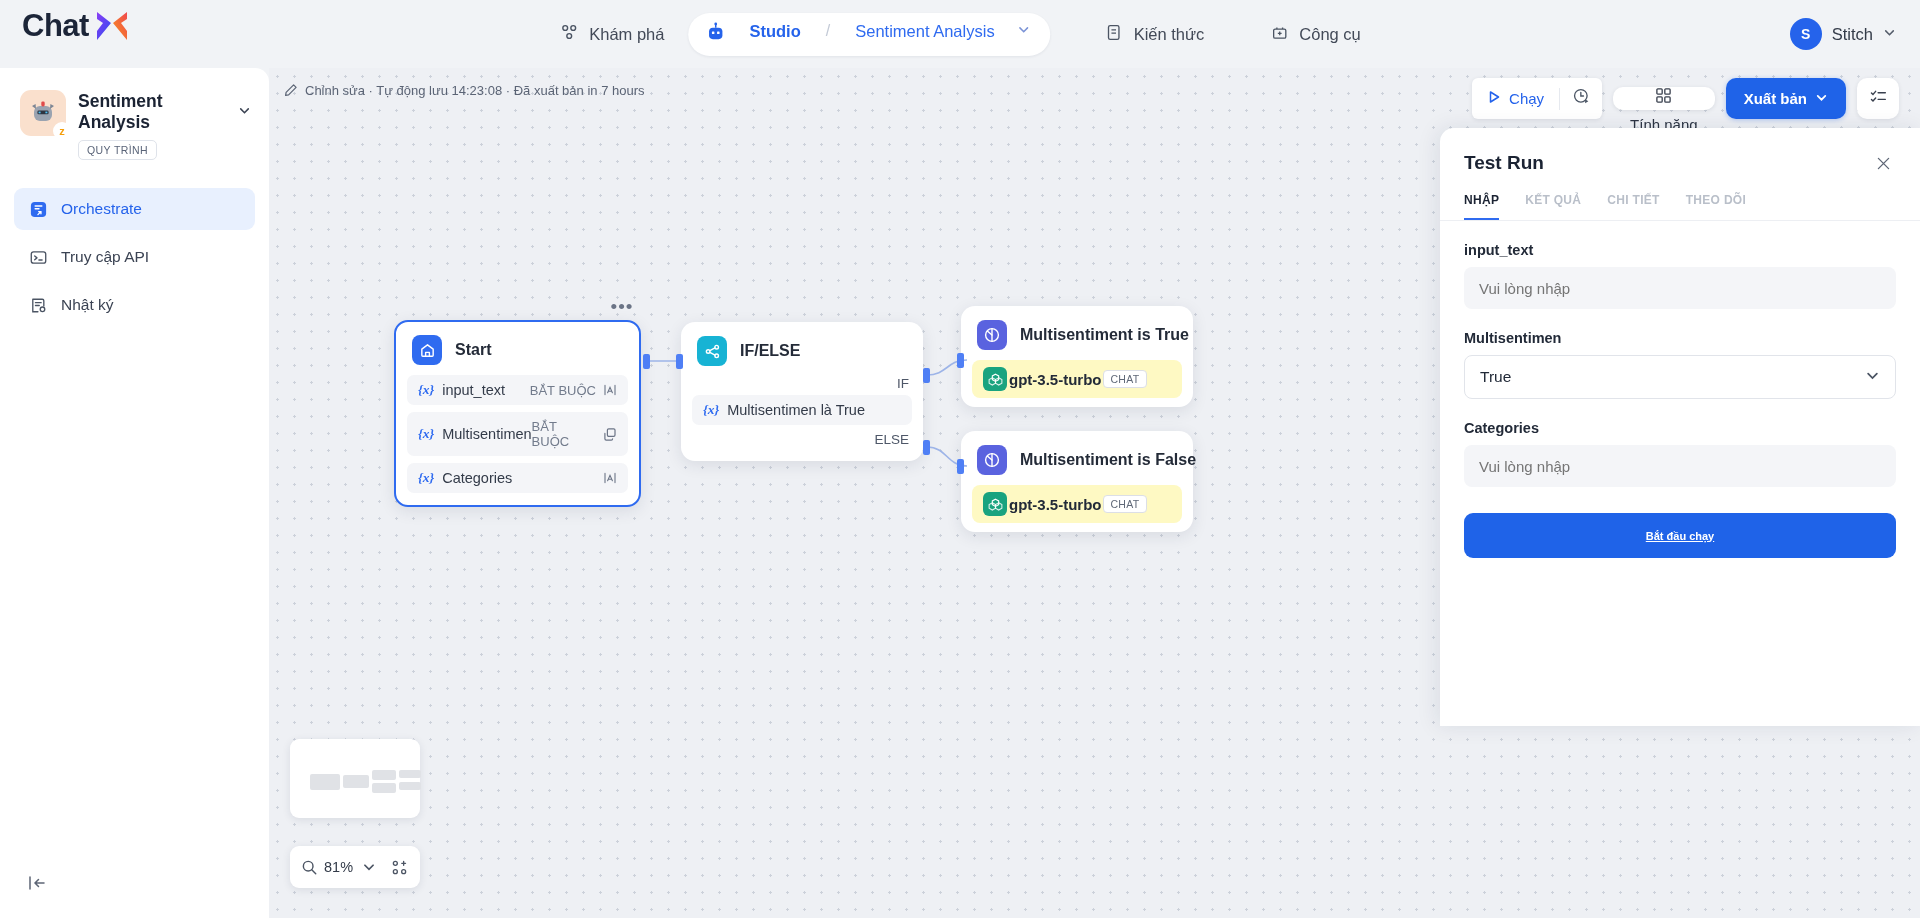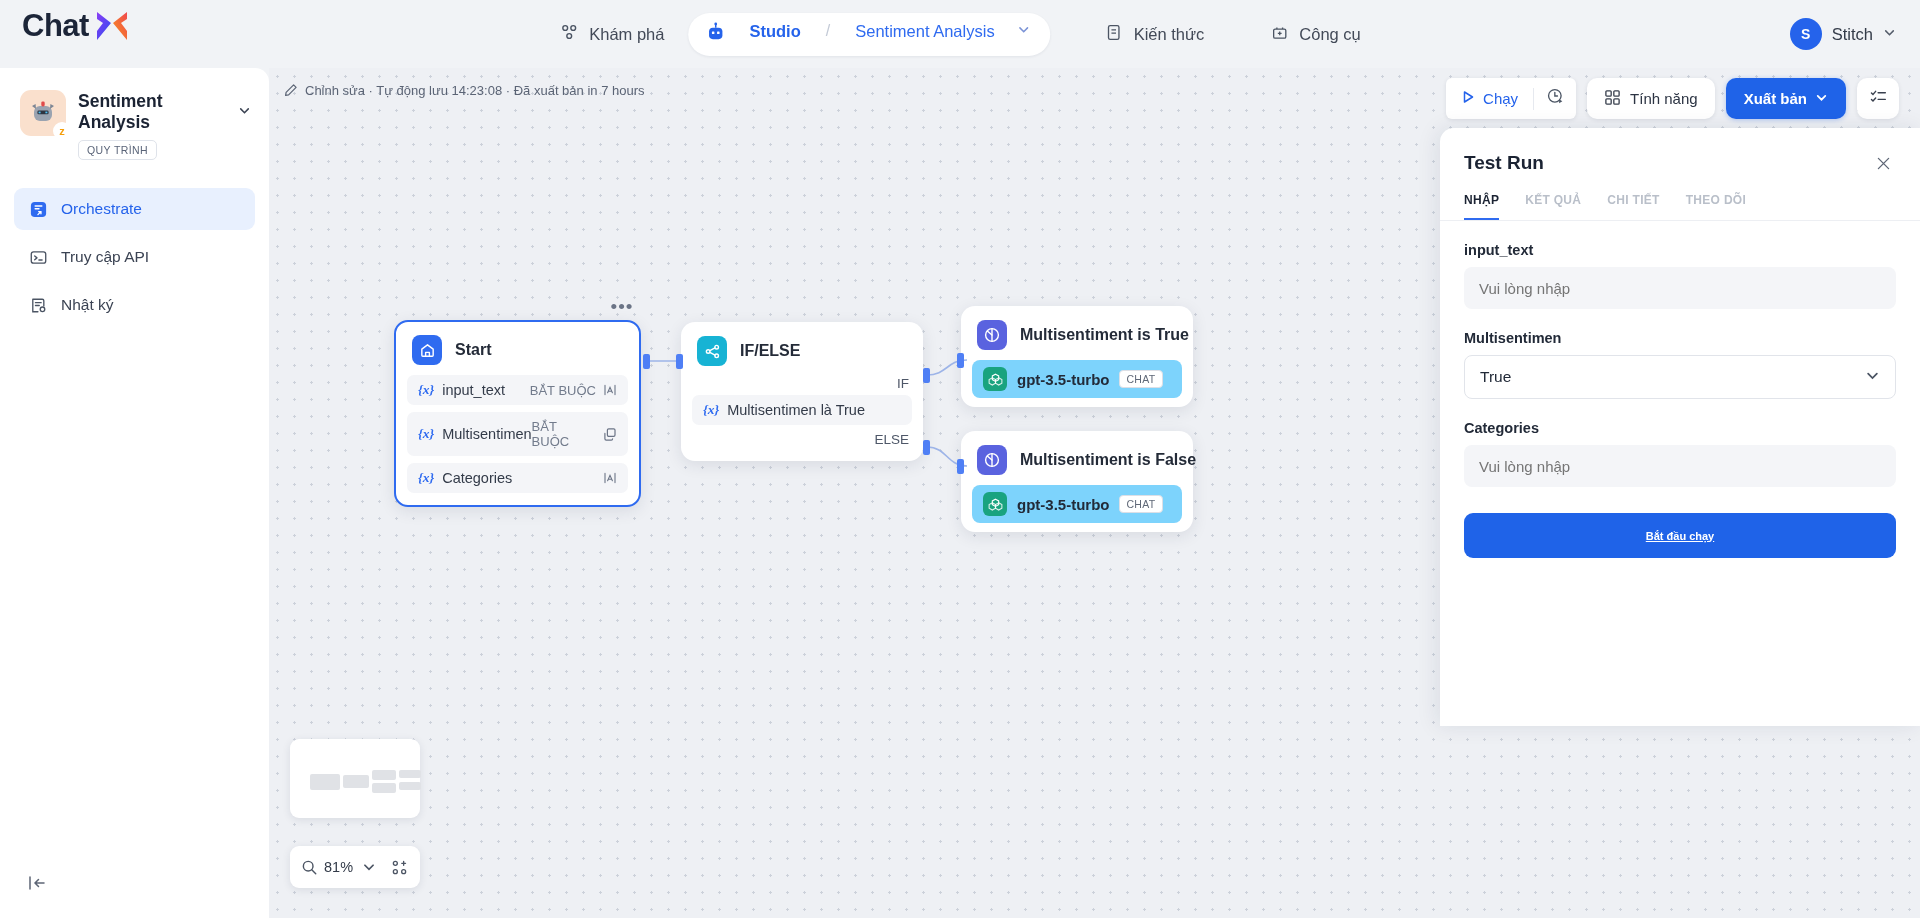--- a/index.html
+++ b/index.html
@@ -104,23 +104,23 @@
     position: absolute; top: 10px; right: 21px; display: flex; align-items: center; gap: 11px; z-index: 6;
   }
   .tb-group {
     display: flex; align-items: center; background: #fff; border-radius: 6px;
     box-shadow: 0 1px 4px rgba(25,35,60,.1); height: 41px; overflow: hidden;
   }
   .tb-run { display: flex; align-items: center; gap: 7px; padding: 0 15px 0 14px; color: #2563eb; font-size: 15px; font-weight: 500; cursor: pointer; height: 41px; }
   .tb-divider { width: 1px; height: 22px; background: #e6e9ef; }
   .tb-icon-btn { width: 42px; height: 41px; display: flex; align-items: center; justify-content: center; cursor: pointer; color: #4b5564; }
   .tb-btn {
-    display: flex; align-items: center; gap: 9px; height: 41px; padding: 0 17px;
+    display: flex; align-items: center; gap: 9px; height: 23px; padding: 0 17px;
     background: #fff; border-radius: 10px; box-shadow: 0 1px 4px rgba(25,35,60,.1);
-    font-size: 15px; color: #2c3443; cursor: pointer;
+    font-size: 15px; color: #2c3443; cursor: pointer; flex-direction: column;
   }
   .tb-primary {
     display: flex; align-items: center; gap: 8px; height: 41px; padding: 0 18px;
     background: #1f63e8; border-radius: 10px; color: #fff; font-size: 15px; font-weight: 600;
     cursor: pointer; box-shadow: 0 1px 5px rgba(31,99,232,.3);
   }
   .tb-square {
     width: 42px; height: 41px; background: #fff; border-radius: 10px;
     box-shadow: 0 1px 4px rgba(25,35,60,.1);
     display: flex; align-items: center; justify-content: center; cursor: pointer; color: #39404e;
@@ -145,21 +145,21 @@
   #node-dots {
     position: absolute; left: 340px; top: 228px; width: 26px; height: 22px;
     display: flex; align-items: center; justify-content: center;
     color: #6b7486; font-size: 19px; letter-spacing: 1px; cursor: pointer; z-index: 4;
   }
   #node-ifelse { left: 412px; top: 254px; width: 242px; padding-bottom: 10px; }
   .branch-label { text-align: right; font-size: 13.5px; color: #4e5768; font-weight: 400; padding: 0 14px 4px 0; }
   #node-true { left: 692px; top: 238px; width: 232px; padding-bottom: 9px; }
   #node-false { left: 692px; top: 363px; width: 232px; padding-bottom: 9px; }
   .model-row {
-    display: flex; align-items: center; gap: 10px; background: #7dd3fc; border-radius: 8px;
+    display: flex; align-items: center; gap: 2px; background: #fef9c3; border-radius: 8px;
     margin: 0 11px; padding: 7px 11px;
   }
   .model-name { font-size: 15px; font-weight: 600; color: #222a38; }
   .chat-badge {
     font-size: 10.5px; color: #5f6877; border: 1px solid #dcdfe6; background: #fff;
     border-radius: 4px; padding: 2px 6px; letter-spacing: .3px;
   }
   .port { position: absolute; width: 7px; height: 15px; background: #4f7ff5; border-radius: 2px; z-index: 3; }
 
   

